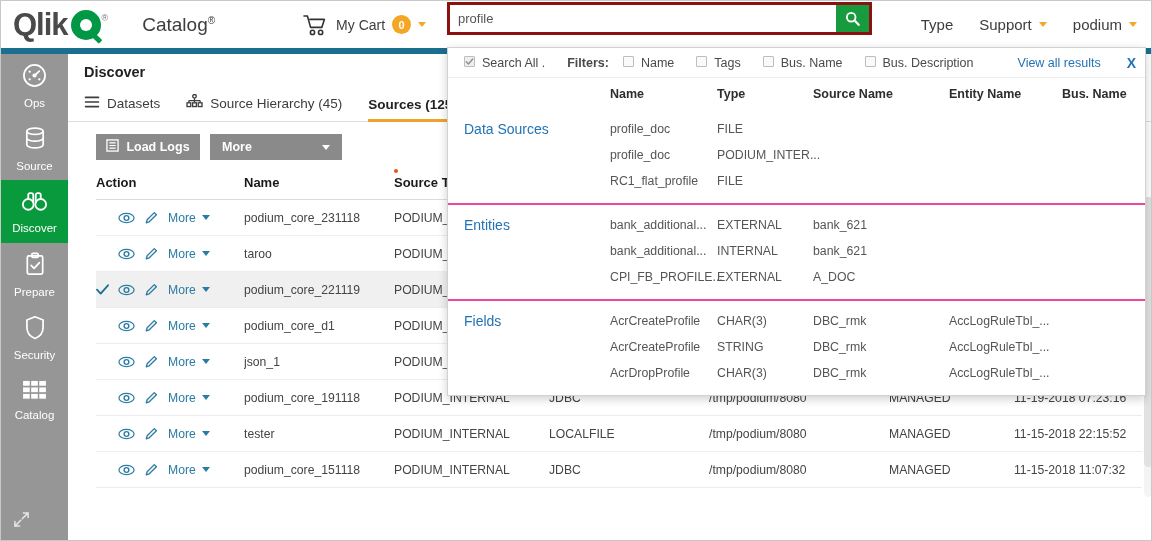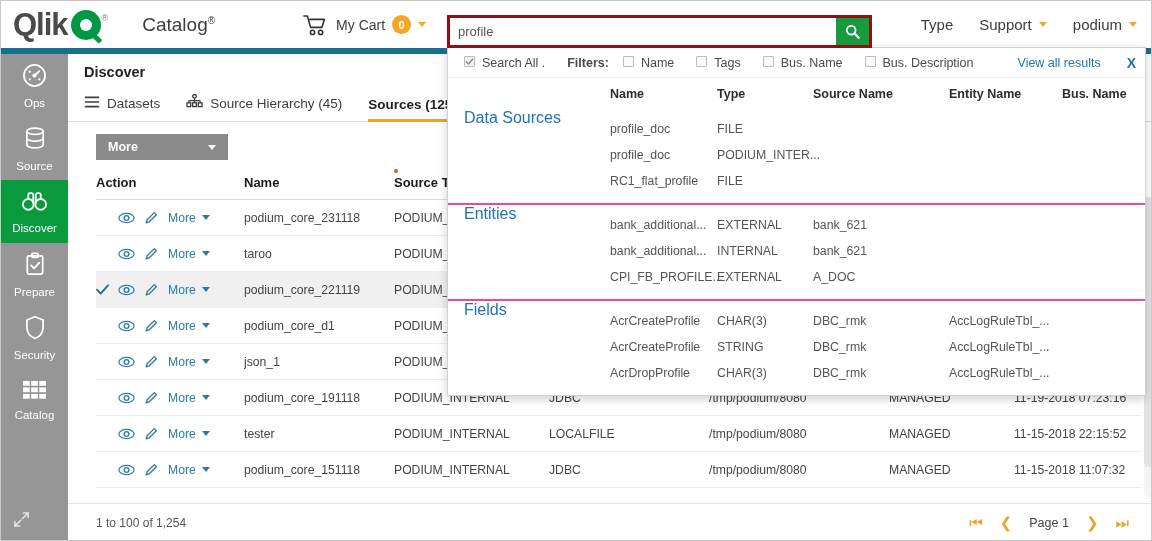--- a/index.html
+++ b/index.html
@@ -23,21 +23,21 @@
   .app-title{margin-left:34px;font-size:19px;color:#3d3d3d;}
   .app-title sup{font-size:10px;vertical-align:super;}
 
   .cart{display:flex;align-items:center;margin-left:88px;cursor:pointer;}
   .cart-icon{width:26px;height:22px;position:relative;margin-right:7px;}
   .cart-label{font-size:14px;color:#3d3d3d;text-align:center;}
   .cart-badge{display:inline-flex;align-items:center;justify-content:center;width:19px;height:19px;border-radius:50%;background:#f5a623;color:#fff;font-size:11px;font-weight:bold;margin-left:7px;}
   .caret{width:0;height:0;border-left:4.5px solid transparent;border-right:4.5px solid transparent;border-top:5px solid #f5a623;margin-left:7px;}
 
   
-  .search-wrap{position:absolute;left:446px;top:14px;width:425px;height:33px;border:3px solid #8c1111;box-sizing:border-box;background:#fff;display:flex;align-items:stretch;z-index:40;}
+  .search-wrap{position:absolute;left:446px;top:1px;width:425px;height:33px;border:3px solid #8c1111;box-sizing:border-box;background:#fff;display:flex;align-items:stretch;z-index:40;}
   .search-input{flex:1;border:none;outline:none;padding:0 8px;font-size:13px;color:#555;font-family:"Liberation Sans",sans-serif;background:#fff;}
   .search-btn{width:33px;background:#189b3f;border:none;display:flex;align-items:center;justify-content:center;cursor:pointer;}
 
   .right-nav{position:absolute;right:14px;top:0;height:47px;display:flex;align-items:center;gap:26px;}
   .nav-item{font-size:15px;color:#3d3d3d;display:flex;align-items:center;cursor:pointer;}
 
   .teal-rule{height:6px;background:#1a6e8e;}
 
   
   .body-area{display:flex;height:487px;}
@@ -97,21 +97,21 @@
   .f-item{display:flex;align-items:flex-start;margin-right:22px;cursor:pointer;}
   .f-label{margin-right:14px;color:#4a4a4a;font-weight:bold;}
   .dd-right{margin-left:auto;display:flex;align-items:center;gap:26px;}
   .link-blue{color:#2273b5;font-size:12.5px;cursor:pointer;}
   .close-x{color:#2273b5;font-size:14px;cursor:pointer;font-weight:bold;}
 
   .dd-head{display:flex;font-size:12.5px;font-weight:bold;color:#2d2d2d;padding:9px 0 8px 0;}
   .dd-row{display:flex;font-size:12.3px;color:#555;padding:6px 0;}
   .dd-sec{border-top:2px solid #ec4899;padding:7px 0 9px 0;position:relative;}
   .dd-sec:first-of-type{border-top:none;}
-  .sec-label{position:absolute;left:16px;top:0;color:#2273b5;font-size:16px;}
+  .sec-label{position:absolute;left:16px;top:12px;color:#2273b5;font-size:14px;}
   .c0{width:162px;flex-shrink:0;}
   .c1{width:107px;flex-shrink:0;}
   .c2{width:96px;flex-shrink:0;}
   .c3{width:136px;flex-shrink:0;}
   .c4{width:113px;flex-shrink:0;}
   .c5{width:110px;flex-shrink:0;}
 </style>
 </head>
 <body>
 
@@ -285,20 +285,29 @@
               </svg>
           </span>
           <span>Source Hierarchy (45)</span>
         </div>
         <div class="tab active">
           <span>Sources (1254)</span>
         </div>
       </div>
 
       <div class="toolbar">
+        <button class="btn load">
+          <span>
+            <svg width="13" height="13" viewBox="0 0 14 14">
+                <rect x="1" y="1" width="12" height="12" fill="none" stroke="#fff" stroke-width="1.4"></rect>
+                <path d="M3.6 4.2h6.8M3.6 7h6.8M3.6 9.8h6.8" stroke="#fff" stroke-width="1.2"></path>
+              </svg>
+          </span>
+          <span>Load Logs</span>
+        </button>
         <button class="btn more">
           <span>More</span>
           <span class="caret" style="border-top-color:#fff;"></span>
         </button>
       </div>
 
       <div class="table-wrap">
         <table>
           <thead>
             <tr>
@@ -540,30 +549,20 @@
                 <td class="col-mgd">MANAGED</td>
                 <td class="col-date">11-15-2018 11:07:32</td>
               </tr>
             </tbody>
         </table>
         <div class="vscroll">
             <i></i>
           </div>
       </div>
 
-      <div class="footer">
-        <span class="count">1 to 100 of 1,254</span>
-        <span class="pager">
-          <span class="pg-ic">⏮</span>
-          <span class="pg-ic">❮</span>
-          <span>Page 1</span>
-          <span class="pg-ic">❯</span>
-          <span class="pg-ic">⏭</span>
-        </span>
-      </div>
     </div>
   </div>
 
   <div class="dropdown">
     <div class="dd-filters">
       <span class="f-item">
         <span class="cb checked">
           <svg width="9" height="9" viewBox="0 0 10 10">
               <path d="M1.4 5.2l2.4 2.6L8.6 2.2" fill="none" stroke="#8e8e8e" stroke-width="1.5" stroke-linecap="round" stroke-linejoin="round"></path>
             </svg>

